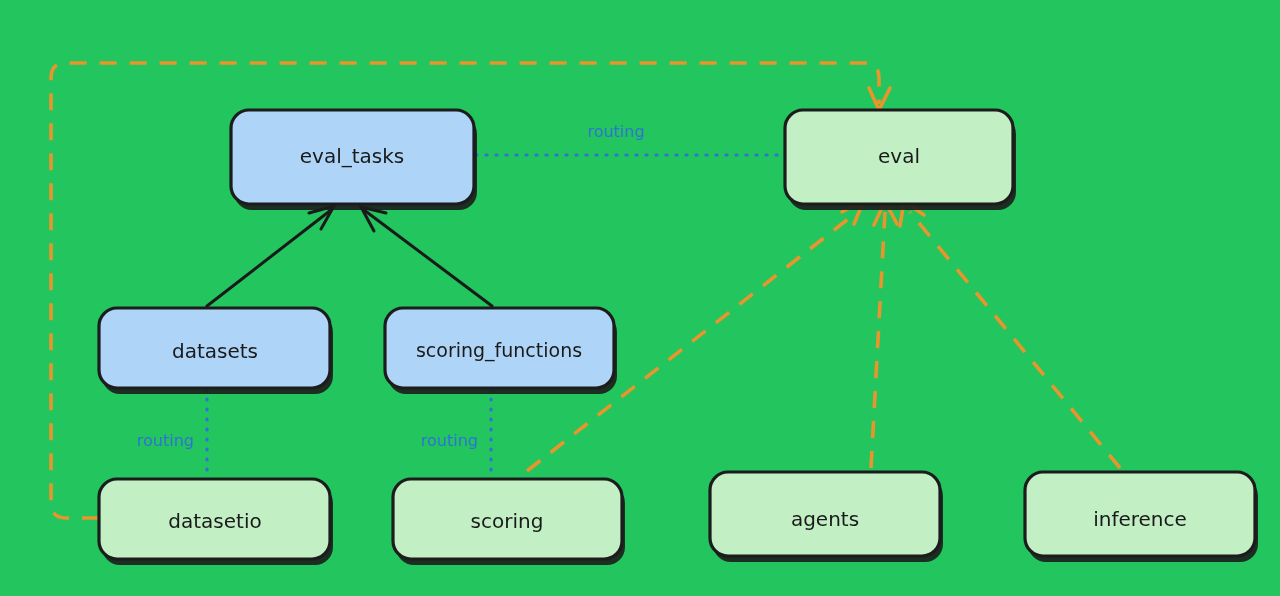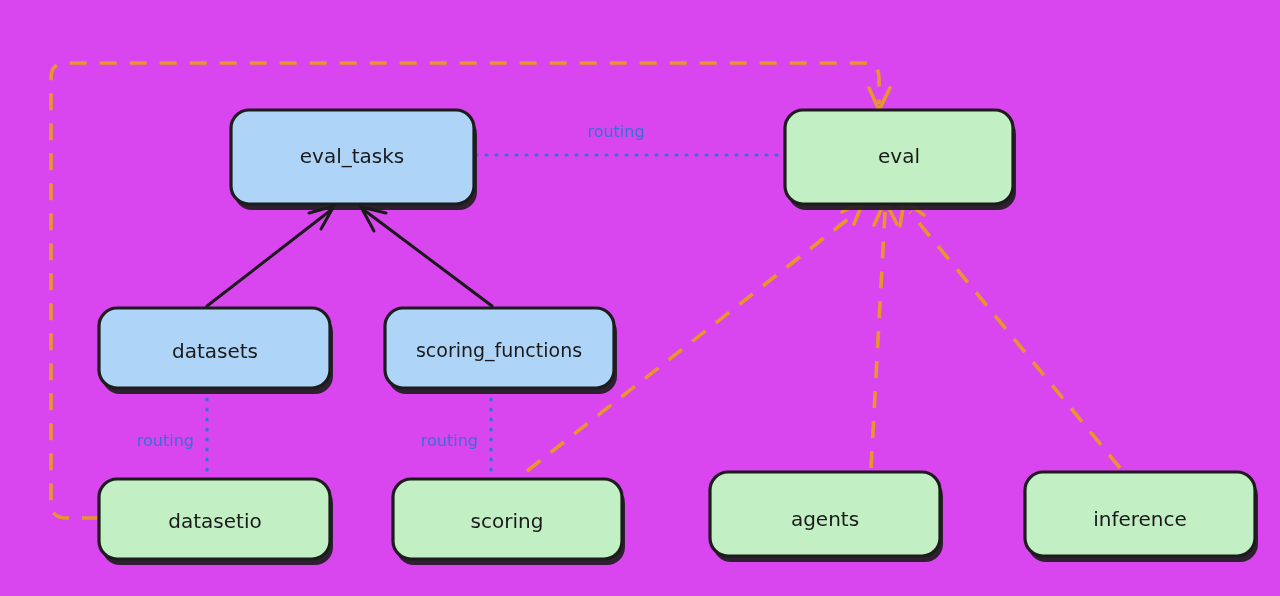--- a/index.html
+++ b/index.html
@@ -7,21 +7,21 @@
     padding: 0;
     background: #ffffff;
   }
   body {
     font-family: "DejaVu Sans", sans-serif;
   }
   #canvas {
     position: relative;
     width: 1280px;
     height: 596px;
-    background: #d946ef;
+    background: #22c55e;
     overflow: hidden;
   }
   #diagram-svg {
     position: absolute;
     left: 0;
     top: 0;
     width: 1280px;
     height: 596px;
   }
   .node-label {

